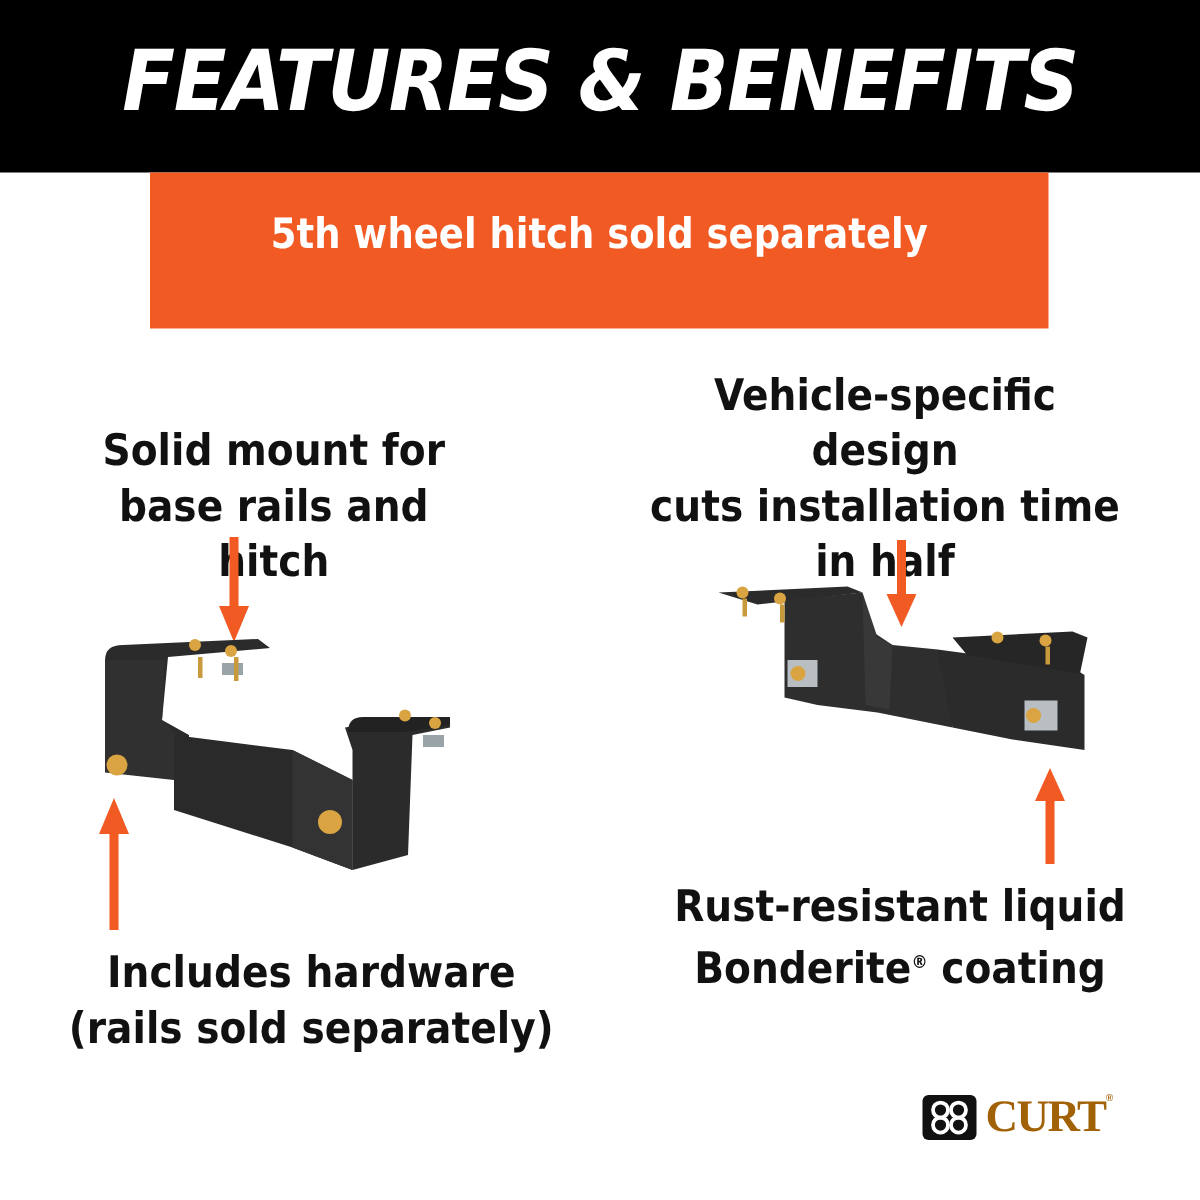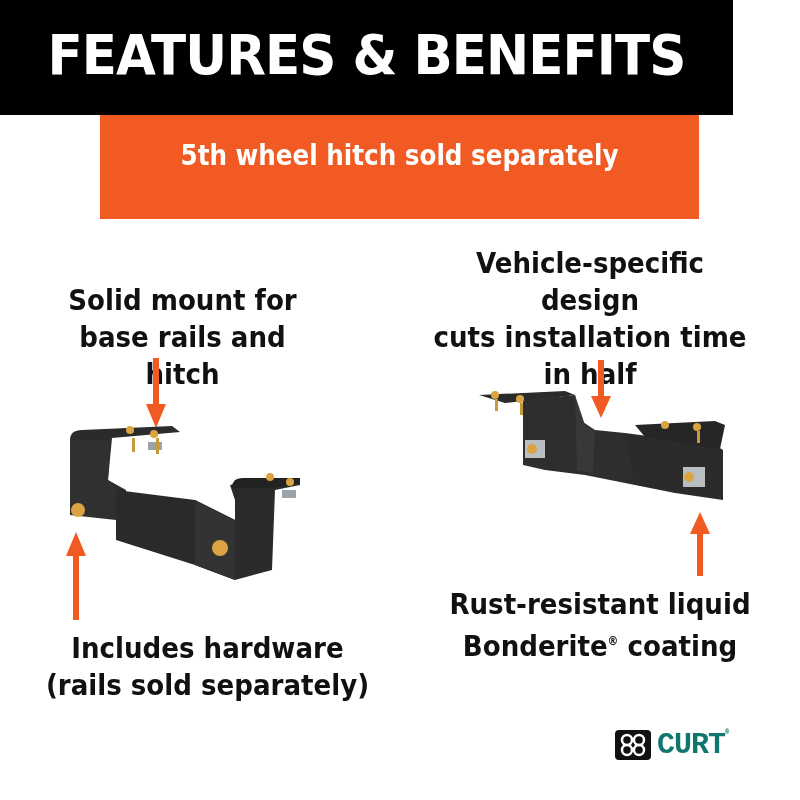--- a/index.html
+++ b/index.html
@@ -1,31 +1,31 @@
 <!DOCTYPE html>
 <html><head>
 <meta charset="utf-8">
 <style>
   html, body { margin:0; padding:0; }
   body { width:800px; height:800px; background:#ffffff; position:relative; overflow:hidden;
          font-family:"DejaVu Sans", "Liberation Sans", sans-serif; }
-  .header { position:absolute; left:0; top:0; width:733px; height:115px; background:#000; }
+  .header { position:absolute; left:0; top:0; width:800px; height:115px; background:#000;font-style:italic; }
   .header-title { position:absolute; left:0; right:0; top:22px; text-align:center; color:#fff;
          font-family:"DejaVu Sans", sans-serif; font-weight:bold; font-size:56px; letter-spacing:-1px;
          transform:scaleX(0.92); }
   .banner { position:absolute; left:100px; top:115px; width:599px; height:104px; background:#f15a22; }
   .banner-text { position:absolute; left:0; right:0; top:24px; text-align:center; color:#fff;
          font-weight:bold; font-size:28px; transform:scaleX(0.88); }
   .callout { position:absolute; text-align:center; color:#111; font-weight:bold; font-size:29px;
          line-height:37px; transform:scaleX(0.9); transform-origin:center; }
   .arrow { position:absolute; }
   .bracket { position:absolute; }
   .logo { position:absolute; left:615px; top:728px; display:flex; align-items:center; gap:6px; }
   .logo-mark { width:36px; height:30px; background:#111; border-radius:4px; position:relative; }
-  .logo-text { font-family:Liberation Mono, monospace; font-weight:bold; font-size:30px; color:#0f766e; letter-spacing:-1px; }
+  .logo-text { font-family:Liberation Serif, serif; font-weight:bold; font-size:30px; color:#a16207; letter-spacing:-1px; }
   .logo-reg { font-size:7px; vertical-align:top; }
 </style>
 </head>
 <body>
 
 <div class="header">
   <div class="header-title">FEATURES &amp; BENEFITS</div>
 </div>
 
 <div class="banner">

